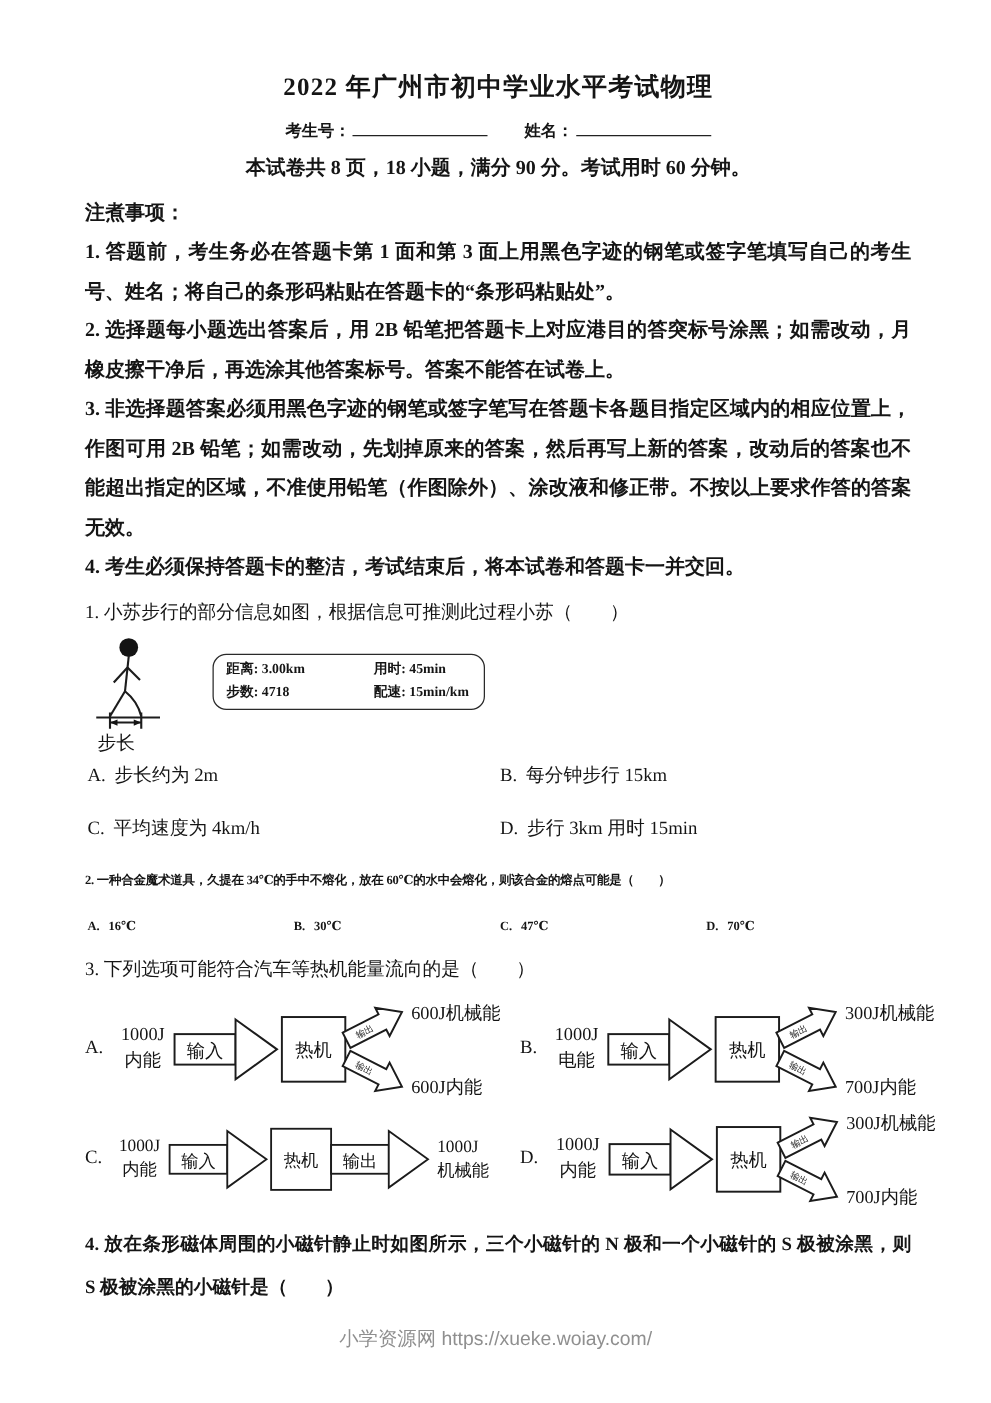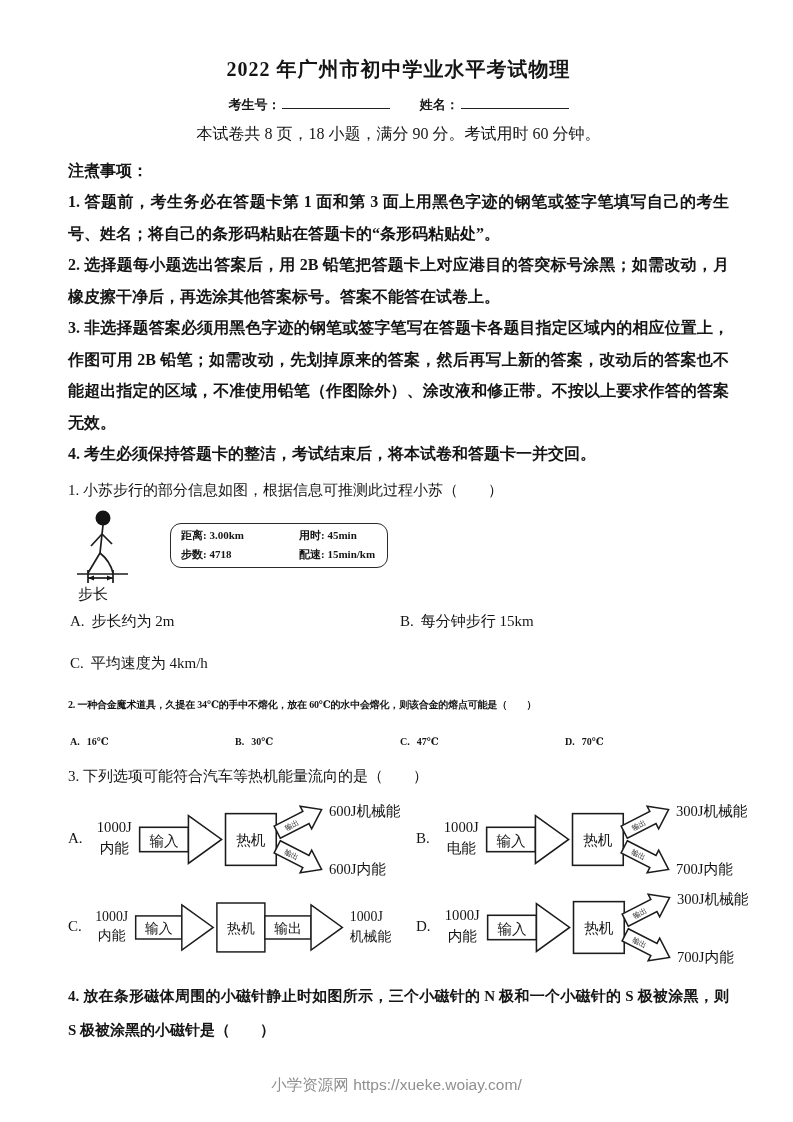--- a/index.html
+++ b/index.html
@@ -7,21 +7,21 @@
   .page {
     position:relative; width:793px; height:1122px; margin:0 auto;
     background:#fff; color:#151515; overflow:hidden;
     font-family:"Liberation Serif","DejaVu Serif",serif;
     padding:56px 64px 0 68px;
   }
   .title { text-align:center; font-size:20px; font-weight:700; letter-spacing:1px; margin-bottom:12px; }
   .id-line { text-align:center; font-size:13px; font-weight:700; margin-bottom:10px; }
   .blank { display:inline-block; width:108px; border-bottom:1.6px solid #222; height:14px; margin:0 26px 0 2px; }
   .blank.last { margin-right:0; }
-  .paper-info { text-align:center; font-size:16px; font-weight:400; margin-bottom:10px; }
+  .paper-info { text-align:center; font-size:16px; font-weight:700; margin-bottom:10px; }
   .notice-head { font-size:16px; font-weight:700; line-height:31px; }
   .notice { font-size:16px; font-weight:700; line-height:31.5px; text-align:justify; }
   .sec-head { font-size:16px; font-weight:700; line-height:31px; text-align:justify; margin-top:1px; }
   .stem { font-size:15px; font-weight:400; line-height:29px; margin-top:6px; text-align:justify; }
   .stem.heavy { font-weight:700; }
   .stem.tight { font-size:10px; letter-spacing:-0.2px; white-space:nowrap; }
   .q1-figure { display:flex; align-items:flex-start; margin:2px 0 0 2px; height:96px; }
   .info-box {
     margin:16px 0 0 26px; border:1.7px solid #2a2a2a; border-radius:11px;
     padding:2px 12px 3px 10px; display:grid; grid-template-columns:118px auto;
@@ -33,21 +33,21 @@
   .opt .ol { margin-right:7px; }
   .opt.heavy { font-weight:700; }
   .diag-grid { display:grid; grid-template-columns:348px 1fr; row-gap:4px; margin-top:6px; }
   .diag { display:flex; align-items:center; }
   .diag .dlabel { font-size:15px; margin-right:2px; }
   .sh { fill:#fff; stroke:#1c1c1c; stroke-width:1.6; }
   .dt { font-size:15px; fill:#141414; font-family:"Liberation Serif","DejaVu Serif",serif; }
   .dts { font-size:7.5px; fill:#141414; }
   .fig-line { stroke:#1c1c1c; stroke-width:1.7; fill:none; }
   .footer {
-    position:absolute; left:0; right:0; bottom:26px; text-align:center;
+    position:absolute; left:0; right:0; bottom:40px; text-align:center;
     font-family:"Liberation Sans","DejaVu Sans",sans-serif;
     font-size:15.5px; color:#8f8f8f;
   }
   .footer a { color:#8f8f8f; text-decoration:none; }
 </style>
 </head>
 <body>
 
 <div class="page">
 
@@ -90,20 +90,21 @@
       <div><span>用时:</span> <b>45min</b></div>
       <div><span>步数:</span> <b>4718</b></div>
       <div><span>配速:</span> <b>15min/km</b></div>
     </div>
   </div>
 
   <div class="opt-grid2">
     <div class="opt"><span class="ol">A.</span><span>步长约为 2m</span></div>
     <div class="opt"><span class="ol">B.</span><span>每分钟步行 15km</span></div>
     <div class="opt"><span class="ol">C.</span><span>平均速度为 4km/h</span></div>
+    <div class="opt"><span class="ol">D.</span><span>步行 3km 用时 15min</span></div>
   </div>
 
   <div class="stem heavy tight" style="margin-top:12px;">2. 一种合金魔术道具，久提在 34℃的手中不熔化，放在 60℃的水中会熔化，则该合金的熔点可能是（　　）</div>
 
   <div class="opt-grid4">
     <div class="opt heavy"><span class="ol">A.</span><span>16℃</span></div>
     <div class="opt heavy"><span class="ol">B.</span><span>30℃</span></div>
     <div class="opt heavy"><span class="ol">C.</span><span>47℃</span></div>
     <div class="opt heavy"><span class="ol">D.</span><span>70℃</span></div>
   </div>

